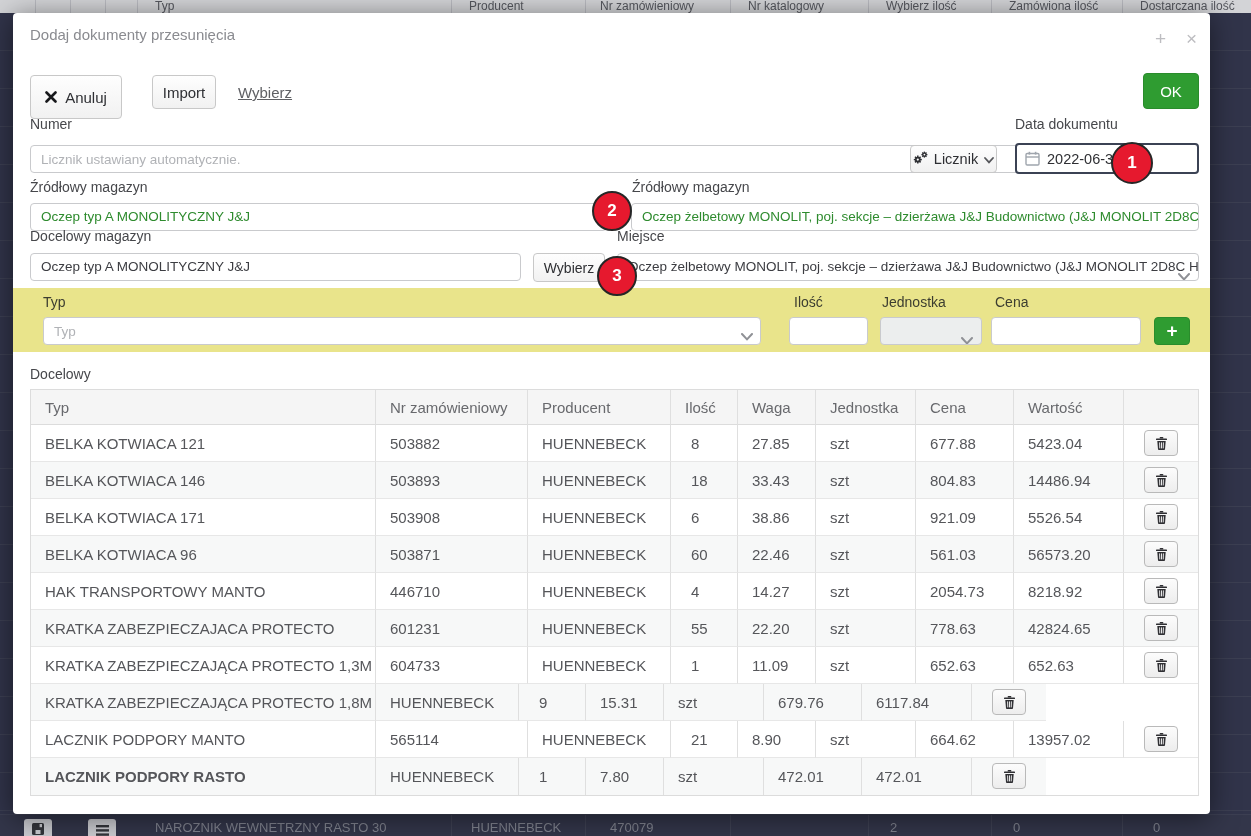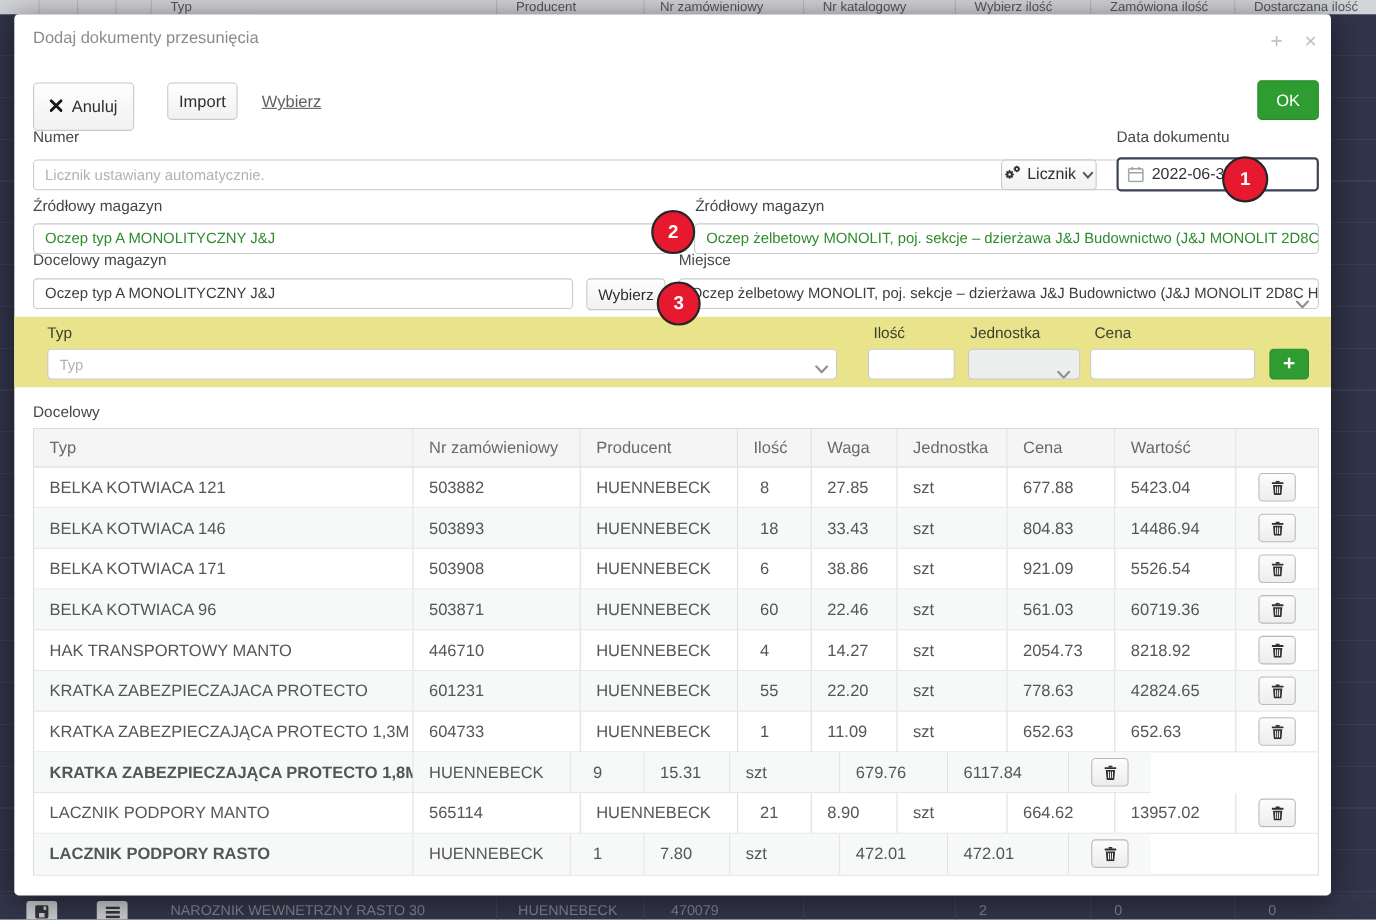--- a/index.html
+++ b/index.html
@@ -324,21 +324,21 @@
             </div>
           </div>
           <div class="erow">
             <div class="ecell" style="width: 345px;">BELKA KOTWIACA 96</div>
             <div class="ecell" style="width: 152px;">503871</div>
             <div class="ecell" style="width: 143px;">HUENNEBECK</div>
             <div class="ecell" style="width: 67px; padding-left: 20px;">60</div>
             <div class="ecell" style="width: 78px;">22.46</div>
             <div class="ecell" style="width: 100px;">szt</div>
             <div class="ecell" style="width: 98px;">561.03</div>
-            <div class="ecell" style="width: 110px;">60719.36</div>
+            <div class="ecell" style="width: 110px;">56573.20</div>
             <div class="ecell" style="width: 74px;">
               <div class="trash-btn">
                 <svg width="11" height="13" viewBox="0 0 11 13">
                   <rect x="3.7" y="0" width="3.6" height="1.6" rx="0.6" fill="#2f2f33"></rect>
                   <rect x="0" y="1.4" width="11" height="1.7" rx="0.6" fill="#2f2f33"></rect>
                   <path d="M1.3 4 h8.4 l-0.7 8.2 a0.9 0.9 0 0 1 -0.9 0.8 h-5.2 a0.9 0.9 0 0 1 -0.9 -0.8 Z" fill="#2f2f33"></path>
                   <line x1="3.6" y1="5.4" x2="3.8" y2="11.4" stroke="#ffffff" stroke-width="0.9"></line>
                   <line x1="5.5" y1="5.4" x2="5.5" y2="11.4" stroke="#ffffff" stroke-width="0.9"></line>
                   <line x1="7.4" y1="5.4" x2="7.2" y2="11.4" stroke="#ffffff" stroke-width="0.9"></line>
                 </svg>
@@ -405,21 +405,21 @@
                   <rect x="0" y="1.4" width="11" height="1.7" rx="0.6" fill="#2f2f33"></rect>
                   <path d="M1.3 4 h8.4 l-0.7 8.2 a0.9 0.9 0 0 1 -0.9 0.8 h-5.2 a0.9 0.9 0 0 1 -0.9 -0.8 Z" fill="#2f2f33"></path>
                   <line x1="3.6" y1="5.4" x2="3.8" y2="11.4" stroke="#ffffff" stroke-width="0.9"></line>
                   <line x1="5.5" y1="5.4" x2="5.5" y2="11.4" stroke="#ffffff" stroke-width="0.9"></line>
                   <line x1="7.4" y1="5.4" x2="7.2" y2="11.4" stroke="#ffffff" stroke-width="0.9"></line>
                 </svg>
               </div>
             </div>
           </div>
           <div class="erow">
-            <div class="ecell" style="width: 345px; font-weight: bold;">KRATKA ZABEZPIECZAJĄCA PROTECTO 1,8M</div>
+            <div class="ecell" style="width: 345px;">KRATKA ZABEZPIECZAJĄCA PROTECTO 1,8M</div>
             <div class="ecell" style="width: 143px;">HUENNEBECK</div>
             <div class="ecell" style="width: 67px; padding-left: 20px;">9</div>
             <div class="ecell" style="width: 78px;">15.31</div>
             <div class="ecell" style="width: 100px;">szt</div>
             <div class="ecell" style="width: 98px;">679.76</div>
             <div class="ecell" style="width: 110px;">6117.84</div>
             <div class="ecell" style="width: 74px;">
               <div class="trash-btn">
                 <svg width="11" height="13" viewBox="0 0 11 13">
                   <rect x="3.7" y="0" width="3.6" height="1.6" rx="0.6" fill="#2f2f33"></rect>

